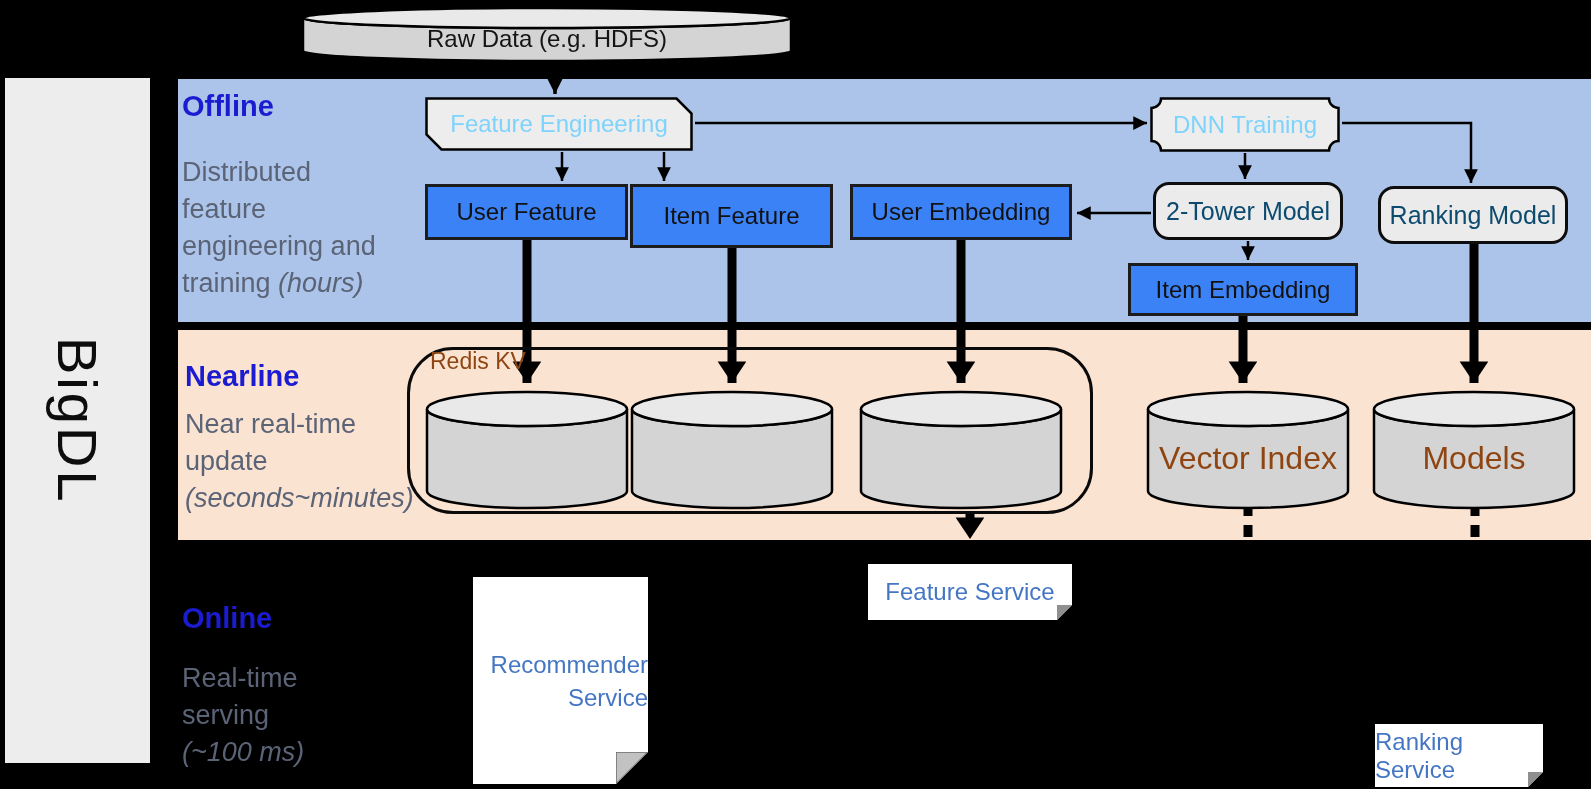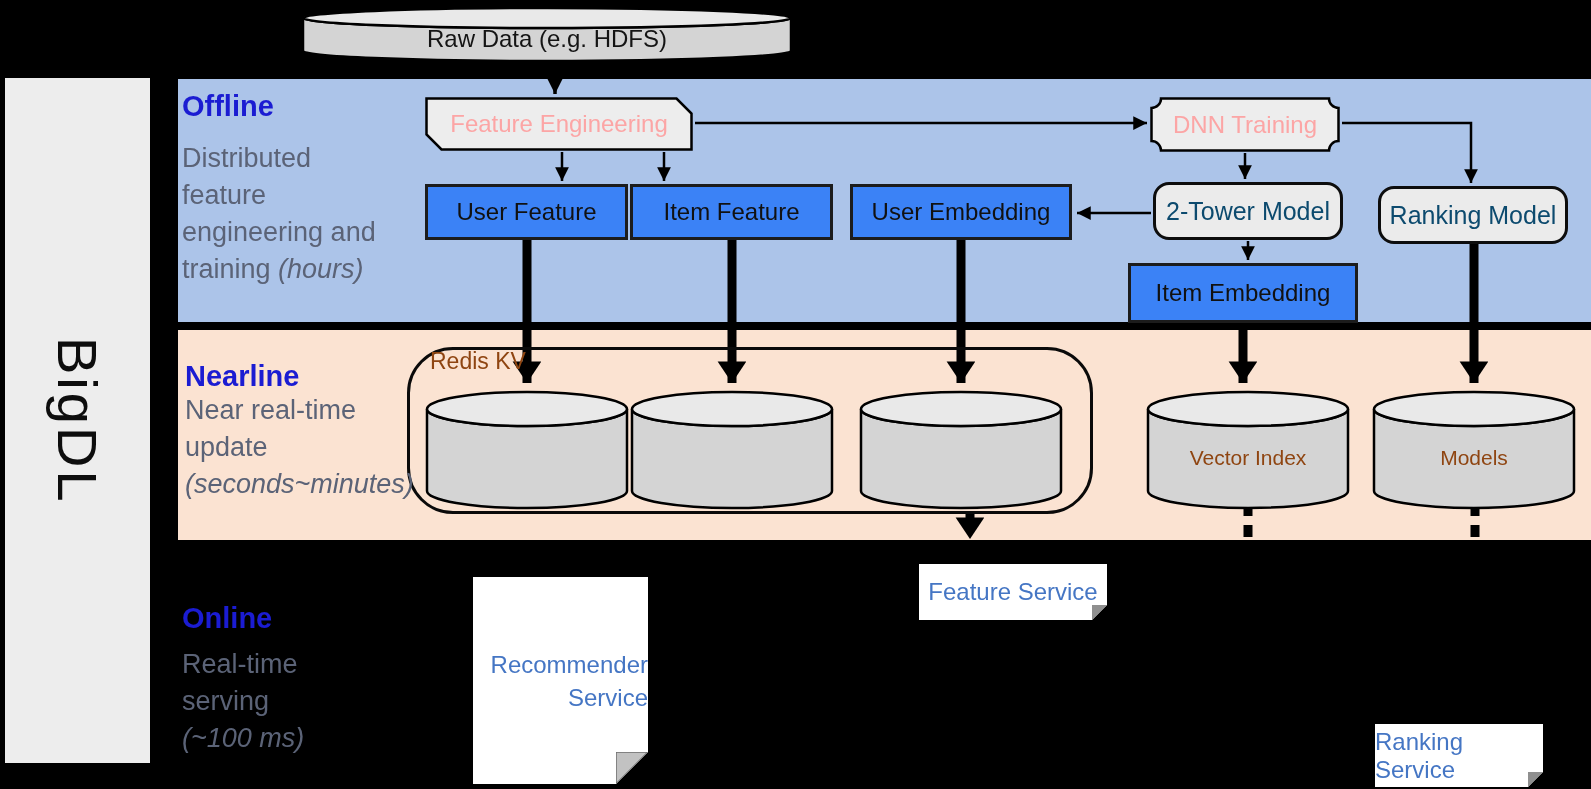--- a/index.html
+++ b/index.html
@@ -11,39 +11,39 @@
   .band-offline{top:79px;height:243px;background:#acc4e9;}
   .band-nearline{top:330px;height:210px;background:#fbe3d2;}
   .bigdl-bar{
     position:absolute;left:5px;top:78px;width:145px;height:685px;background:#ededed;
     display:flex;align-items:center;justify-content:center;
   }
   .bigdl-text{
     writing-mode:vertical-rl;font-size:56px;font-weight:500;color:#0d0d0d;letter-spacing:3px;
   }
   .sec-title{position:absolute;font-size:29px;font-weight:600;color:#1b1cd2;z-index:4;}
-  .sec-desc{position:absolute;font-size:27px;line-height:37px;color:#5b6377;z-index:4;}
+  .sec-desc{position:absolute;font-size:27px;line-height:37px;color:#5b6377;z-index:4;margin-top:14px;}
   .it{font-style:italic;}
   .shape{position:absolute;z-index:3;}
   .shape svg{display:block;}
   .shape-label{
     position:absolute;left:0;top:0;right:0;bottom:0;display:flex;align-items:center;justify-content:center;
     text-align:left;
   }
   .box-gray{
     position:absolute;z-index:3;background:#3b82f6;border:3px solid #1c1c1c;box-sizing:border-box;
     display:flex;align-items:center;justify-content:center;font-size:24px;color:#111;
   }
   .box-round{
     position:absolute;z-index:3;background:#ebebeb;border:3px solid #0d0d0d;border-radius:16px;box-sizing:border-box;
     display:flex;align-items:center;justify-content:center;font-size:25px;color:#0c4a6e;
   }
-  .proc-text{font-size:24px;color:#fca5a5;}
+  .proc-text{font-size:24px;color:#7dd3fc;}
   .dark-text{font-size:24px;color:#141414;}
-  .store-text{font-size:21px;color:#8f4511;}
+  .store-text{font-size:32px;color:#8f4511;}
   .redis-frame{
     position:absolute;left:407px;top:347px;width:686px;height:167px;z-index:2;
     border:3px solid #0a0a0a;border-radius:46px;box-sizing:border-box;
   }
   .redis-label{position:absolute;left:430px;top:348px;font-size:23px;color:#8f4511;z-index:4;}
   .svc{
     position:absolute;z-index:3;background:#fff;
     display:flex;align-items:center;justify-content:center;font-size:24px;color:#4576c4;
     clip-path:polygon(0 0,100% 0,100% calc(100% - 15px),calc(100% - 15px) 100%,0 100%);
   }
@@ -142,27 +142,27 @@
   <div class="shape" style="left:1150px;top:97px;width:190px;height:55px">
     <svg width="190" height="55">
       <path d="M11 1.5 H179 A9.5 9.5 0 0 0 188.5 11 V44 A9.5 9.5 0 0 0 179 53.5 H11 A9.5 9.5 0 0 0 1.5 44 V11 A9.5 9.5 0 0 0 11 1.5 Z" fill="#ededed" stroke="#000" stroke-width="2.5"></path>
     </svg>
     <div class="shape-label proc-text">DNN Training</div>
   </div>
 
   <div class="box-gray" style="left:425px;top:184px;width:203px;height:56px">
     <span>User Feature</span>
   </div>
-  <div class="box-gray" style="left:630px;top:184px;width:203px;height:56px">
+  <div class="box-gray" style="left:630px;top:184px;width:203px;height:64px">
     <span>Item Feature</span>
   </div>
   <div class="box-gray" style="left:850px;top:184px;width:222px;height:56px">
     <span>User Embedding</span>
   </div>
-  <div class="box-gray" style="left:1128px;top:263px;width:230px;height:60px">
+  <div class="box-gray" style="left:1128px;top:263px;width:230px;height:53px">
     <span>Item Embedding</span>
   </div>
 
   <div class="box-round" style="left:1153px;top:182px;width:190px;height:58px">
     <span>2-Tower Model</span>
   </div>
   <div class="box-round" style="left:1378px;top:186px;width:190px;height:58px">
     <span>Ranking Model</span>
   </div>
 
@@ -203,21 +203,21 @@
     <div class="cyl-label store-text">Models</div>
   </div>
 
   <div class="doc">
     <span>Recommender Service</span>
     <svg class="fold" width="32" height="32">
       <path d="M0 0 L32 0 L0 32 Z" fill="#c2c2c2" stroke="#6e6e6e" stroke-width="1.5"></path>
     </svg>
   </div>
 
-  <div class="svc" style="left:919px;top:564px;width:188px;height:56px">
+  <div class="svc" style="left:868px;top:564px;width:204px;height:56px">
     <span>Feature Service</span>
     <svg class="fold" width="15" height="15">
       <path d="M0 0 L15 0 L0 15 Z" fill="#8f8f8f"></path>
     </svg>
   </div>
   <div class="svc" style="left:1375px;top:724px;width:168px;height:63px">
     <span>Ranking Service</span>
     <svg class="fold" width="15" height="15">
       <path d="M0 0 L15 0 L0 15 Z" fill="#8f8f8f"></path>
     </svg>

